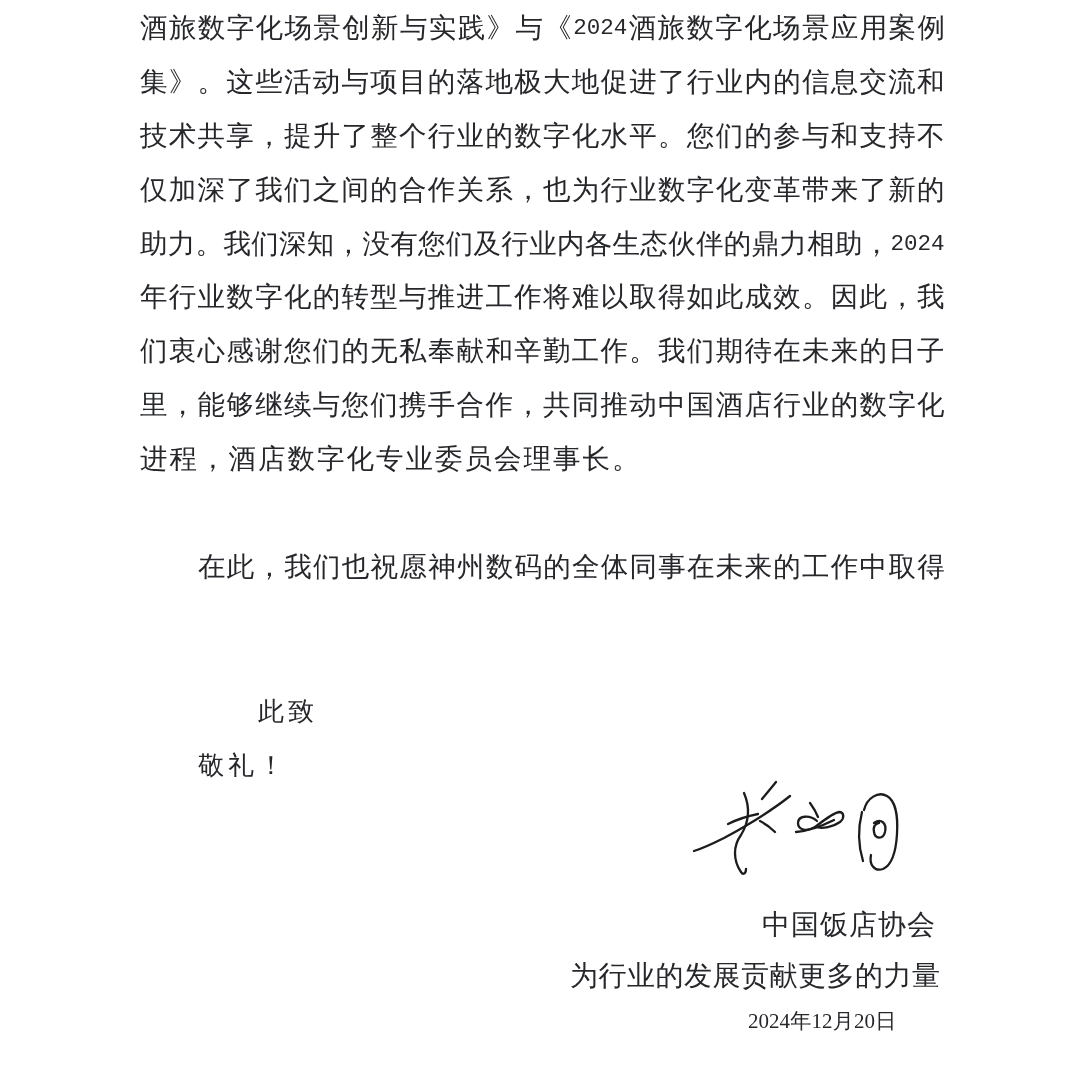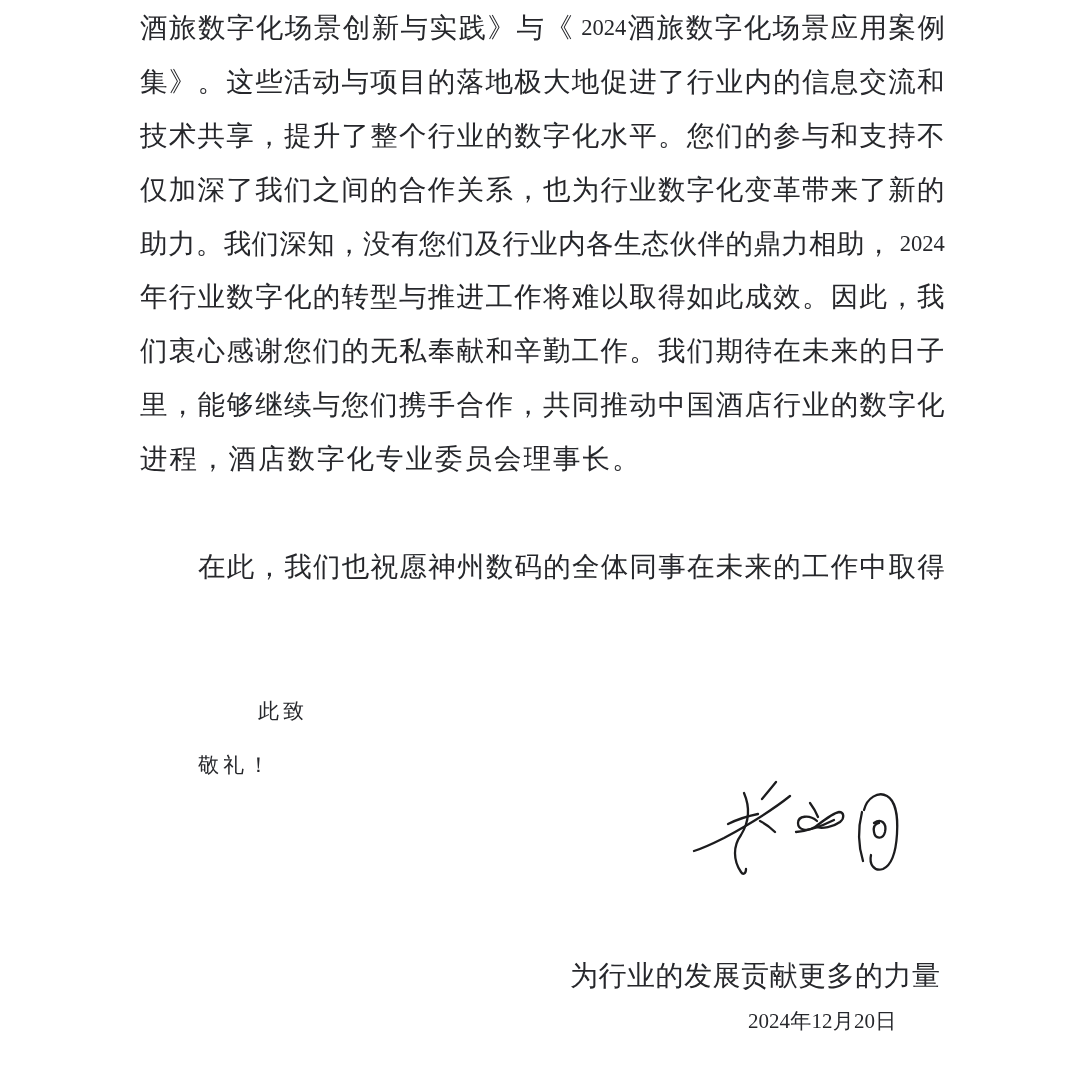--- a/index.html
+++ b/index.html
@@ -28,30 +28,29 @@
     height: 53.9px;
     display: flex;
     align-items: center;
   }
   .line.just { justify-content: space-between; }
   .line.plain { letter-spacing: 2px; }
   .line.indent { padding-left: 58px; }
   .line span { display: inline-block; }
   .line span.ascii {
     font-size: 0.82em;
-    font-family: Liberation Serif, serif;
+    font-family: Liberation Mono, monospace;
     letter-spacing: 0;
-    margin-left: 7px;
   }
   
   .closing {
     position: absolute;
     left: 140px; top: 684px;
     width: 805px;
-    font-size: 21px;
+    font-size: 26px;
   }
   .close-line { height: 54px; display: flex; align-items: center; letter-spacing: 4px; }
   .close-line.salute  { padding-left: 118px; }
   .close-line.respect { padding-left: 58px; }
   
   .signature {
     position: absolute;
     left: 686px; top: 776px;
     width: 216px; height: 102px;
   }
@@ -362,18 +361,19 @@
 
     <path d="M 124 27 C 127 31 130 36 132 41" style="stroke: rgb(28, 28, 30);"></path>
     <path d="M 131 45 C 123 38 112 40 112 47 C 112 54 121 56 129 51 C 137 45 147 37 153 36 C 158 36 159 42 154 46 C 147 51 137 53 129 51" style="stroke: rgb(28, 28, 30);"></path>
     <path d="M 110 56 C 122 55 136 50 148 44" style="stroke: rgb(28, 28, 30);"></path>
 
     <path d="M 178 34 C 181 22 192 15 201 20 C 210 25 212 42 211 58 C 210 75 206 89 197 93 C 188 96 183 88 185 79" style="stroke: rgb(28, 28, 30);"></path>
     <path d="M 176 36 C 172 52 172 69 177 85" style="stroke: rgb(28, 28, 30);"></path>
     <path d="M 188 47 C 195 42 201 47 199 56 C 197 64 189 63 188 56 C 187 51 189 48 193 47" style="stroke: rgb(28, 28, 30);"></path>
   </svg>
 
+  <div class="sign-line org">中国饭店协会</div>
 
   <div class="sign-line title">为行业的发展贡献更多的力量</div>
 
   <div class="sign-line date">2024 年 12 月 20 日</div>
 
 </div>
 
 </body></html>

